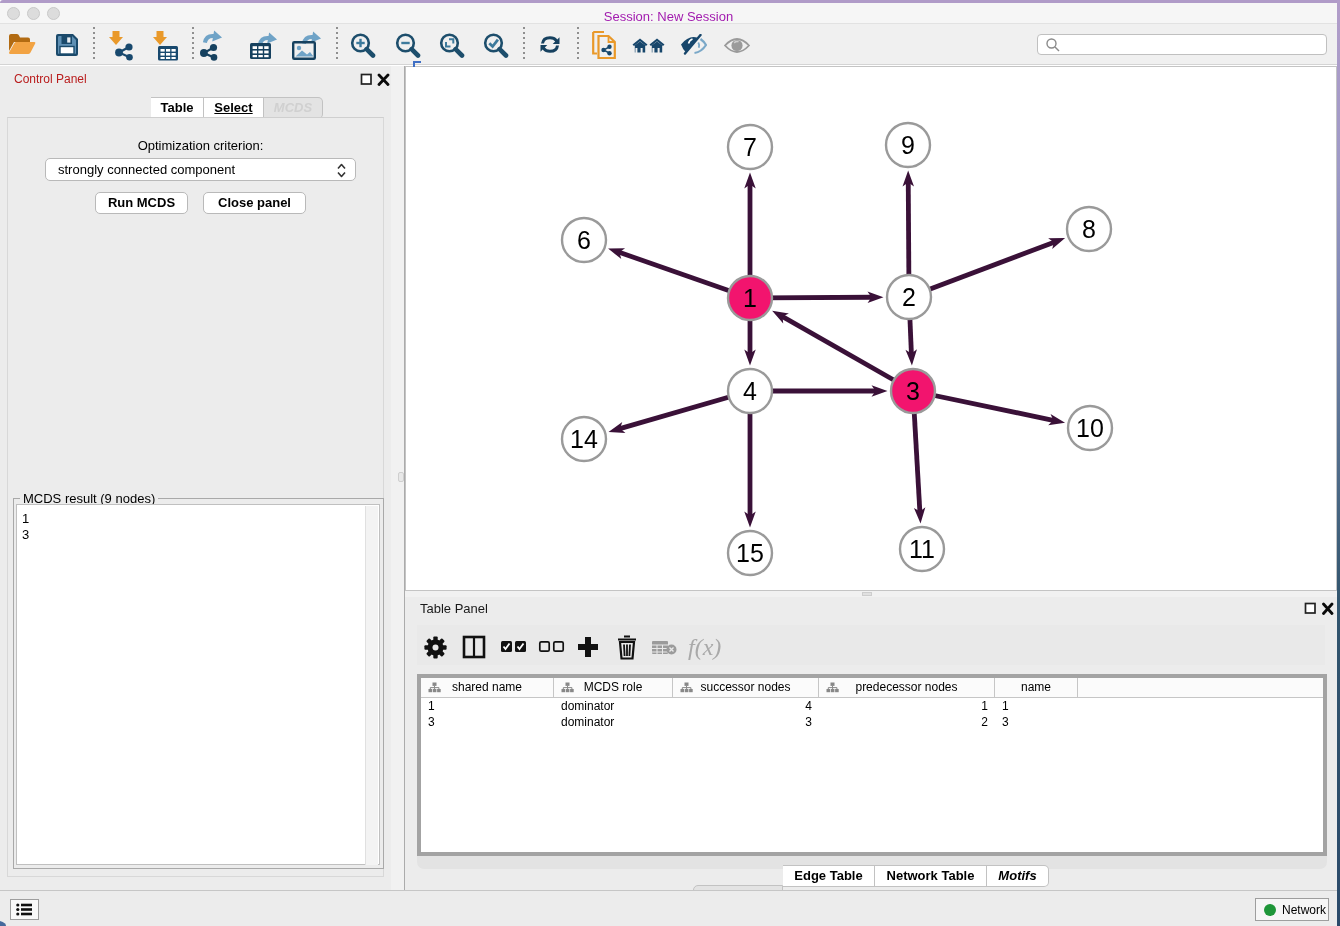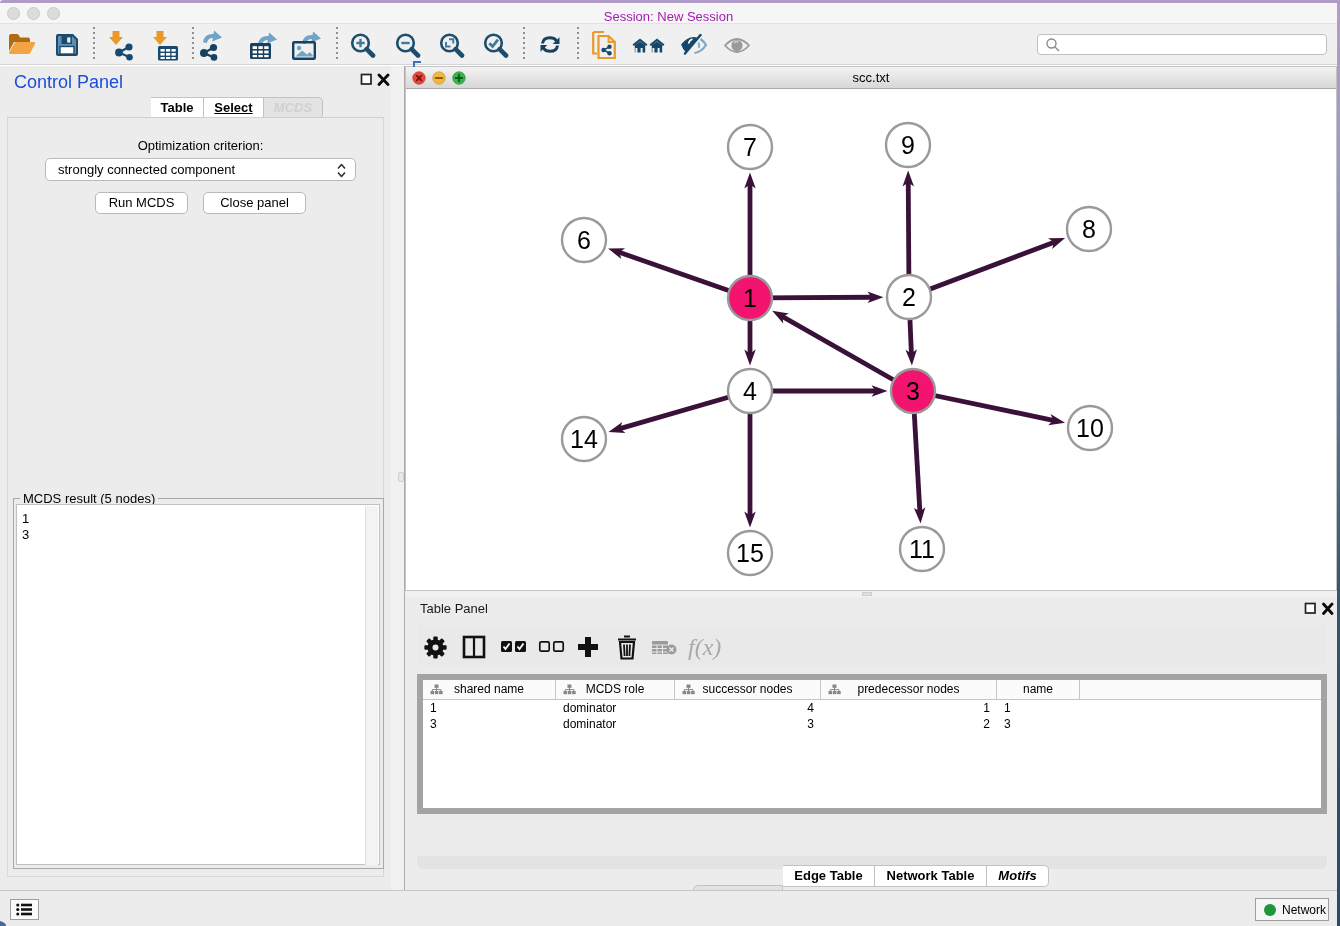--- a/index.html
+++ b/index.html
@@ -15,51 +15,51 @@
 .tl-circ { width:13px; height:13px; border-radius:50%; background:#dcdcdc; border:1px solid #c9c9c9; top:4px; }
 #title-txt { width:100%; text-align:center; top:6px; font-size:13px; color:#a21caf; }
 
 
 #toolbar { left:0; top:23px; width:1337px; height:42px; background:#f0f0f0; border-top:1px solid #e2e2e2; border-bottom:1px solid #d4d4d4; }
 .tsep { top:3px; width:2px; height:35px; background-image:linear-gradient(#8f8f8f 40%, rgba(0,0,0,0) 40%); background-size:2px 5px; }
 #searchbox { left:1037px; top:10px; width:290px; height:21px; background:#fff; border:1px solid #c0c0c0; border-radius:4px; }
 
 
 #cpanel { left:0; top:66px; width:391px; height:824px; background:#ececec; }
-#cp-title { left:14px; top:6px; font-size:18px; color:#1d4ed8; }
+#cp-title { left:14px; top:6px; font-size:12px; color:#b91c1c; }
 #cp-content { left:7px; top:51px; width:377px; height:760px; background:#ececec; border:1px solid #d8d8d8; border-top:1px solid #cfcfcf; }
 .tabrow { display:flex; }
 .tab { height:22px; font-size:13px; font-weight:bold; color:#000; background:#fff; border:1px solid #c2c2c2; border-left:none; line-height:20px; text-align:center; }
 .tab.first { border-left:1px solid #c2c2c2; border-radius:5px 0 0 5px;margin-top:20px; }
 .tab.last { border-radius:0 5px 5px 0;font-style:italic; }
 .tab.sel { background:#e3e3e3; color:#d0d0d0; }
 #opt-label { left:5px; top:72px; width:391px; text-align:center; font-size:13px; color:#000; }
 #opt-select { left:45px; top:92px; width:311px; height:23px; background:#fff; border:1px solid #b9b9b9; border-radius:5px; font-size:13px; line-height:21px; padding-left:12px; color:#000; }
-.btn { background:#fff; border:1px solid #b9b9b9; border-radius:5px; font-size:13px; font-weight:normal; text-align:center; line-height:20px; height:22px; }
+.btn { background:#fff; border:1px solid #b9b9b9; border-radius:5px; font-size:13px; font-weight:bold; text-align:center; line-height:20px; height:22px; }
 #fieldset { left:13px; top:432px; width:371px; height:371px; border:1px solid #a9a9a9; }
 #fs-legend { left:6px; top:-8px; background:#ececec; padding:0 3px; font-size:13px; }
 #fs-white { left:2px; top:5px; width:364px; height:361px; background:#fff; border:1px solid #c0c0c0; }
 #fs-scroll { right:1px; top:1px; width:13px; height:359px; background:#f3f3f3; border-left:1px solid #e0e0e0; }
 
 
 #vsplit { left:391px; top:66px; width:14px; height:824px; background:#f1f1f1; border-right:1px solid #ababab; }
 #vsplit-h { left:7px; top:406px; width:6px; height:10px; background:#e8e8e8; border:1px solid #cfcfcf; border-radius:2px; box-shadow:0 -5px 0 -4px #fff, 0 5px 0 -4px #fff; }
 #hsplit { left:405px; top:591px; width:932px; height:6px; background:#f1f1f1; }
 #hsplit-h { left:457px; top:1px; width:10px; height:4px; background:#e0e0e0; border:1px solid #cdcdcd; }
 
 
 #netframe { left:405px; top:66px; width:932px; height:525px; background:#fff; border:1px solid #c4c4c4; }
 #net-titlebar { left:0; top:0; width:930px; height:22px; background:linear-gradient(#f3f3f3,#d7d7d7); border-bottom:1px solid #a9a9a9; }
 #net-title { width:100%; text-align:center; top:3px; font-size:13px; color:#000; }
 
 
 #tpanel { left:405px; top:597px; width:932px; height:293px; background:#ececec; }
 #tp-title { left:15px; top:4px; font-size:13px; color:#1a1a1a; }
 #tp-toolbar { left:12px; top:28px; width:908px; height:40px; background:#e9e9e9; }
-#ttable { left:12px; top:77px; width:910px; height:140px; background:#fff; border:6px solid #a3a3a3; }
+#ttable { left:12px; top:77px; width:910px; height:182px; background:#fff; border:4px solid #a3a3a3; }
 .thead { display:flex; height:20px; background:#fbfbfb; border-bottom:1px solid #c6c6c6; font-size:12px; }
 .th { border-right:1px solid #c6c6c6; text-align:center; line-height:19px; position:relative; }
 .trow { display:flex; height:16px; font-size:12px; }
 .td { padding:0 7px; line-height:16px; }
 #ttabs { left:0; top:264px; width:932px; height:26px; }
 
 
 #statusbar { left:0; top:890px; width:1337px; height:36px; background:#ececec; border-top:1px solid #c6c6c6; }
 #sb-btn { left:10px; top:8px; width:29px; height:21px; background:#fafafa; border:1px solid #9e9e9e; }
 #mem-btn { left:1255px; top:7px; width:74px; height:23px; background:#f6f6f6; border:1px solid #9e9e9e; font-size:12px; }
@@ -235,44 +235,33 @@
   <div class="abs" id="opt-select">strongly connected component
     <svg width="11" height="15" style="position:absolute;right:8px;top:4px;" viewBox="0 0 11 15">
         <path d="M2 5.5 L5.5 1.5 L9 5.5" fill="none" stroke="#333" stroke-width="1.6" stroke-linejoin="round"></path>
         <path d="M2 9.5 L5.5 13.5 L9 9.5" fill="none" stroke="#333" stroke-width="1.6" stroke-linejoin="round"></path>
       </svg>
   </div>
   <div class="abs" id="opt-label">Optimization criterion:</div>
   <div class="abs btn" style="left:95px;top:126px;width:93px;">Run MCDS</div>
   <div class="abs btn" style="left:203px;top:126px;width:103px;">Close panel</div>
   <div class="abs" id="fieldset">
-    <div class="abs" id="fs-legend">MCDS result (5 nodes)</div>
+    <div class="abs" id="fs-legend">MCDS result (9 nodes)</div>
     <div class="abs" id="fs-white">
       <div style="font-size:13px;line-height:16px;padding:6px 0 0 5px;">1<br>3</div>
       <div class="abs" id="fs-scroll"></div>
     </div>
   </div>
 </div>
 
 <div class="abs" id="vsplit">
     <div class="abs" id="vsplit-h"></div>
   </div>
 
 <div class="abs" id="netframe">
-  <div class="abs" id="net-titlebar">
-    <svg class="abs" style="left:6px;top:4px;" width="55" height="15" viewBox="0 0 55 15">
-      <circle cx="7" cy="7" r="6.2" fill="#e6463e" stroke="#c63831" stroke-width="0.8"></circle>
-      <path d="M4.7 4.7 L9.3 9.3 M9.3 4.7 L4.7 9.3" stroke="#73120e" stroke-width="1.7" stroke-linecap="round"></path>
-      <circle cx="27" cy="7" r="6.2" fill="#f2b73e" stroke="#d79b2d" stroke-width="0.8"></circle>
-      <path d="M23.7 7 L30.3 7" stroke="#8e5d05" stroke-width="1.9" stroke-linecap="round"></path>
-      <circle cx="47" cy="7" r="6.2" fill="#3eb24c" stroke="#2e9139" stroke-width="0.8"></circle>
-      <path d="M43.7 7 L50.3 7 M47 3.7 L47 10.3" stroke="#0a5d14" stroke-width="1.9" stroke-linecap="round"></path>
-    </svg>
-    <div class="abs" id="net-title">scc.txt</div>
-  </div>
   <svg class="abs" id="graph" style="left:0;top:22px;" width="930" height="501" viewBox="0 0 930 501">
     <g id="edges" stroke="#3a1138" stroke-width="4.8" fill="#3a1138">
         <line x1="344" y1="209" x2="344" y2="94.5"></line>
         <path d="M344,83.5 L349.75,99.5 L344,95.5 L338.25,99.5 Z" stroke="none"></path>
         <line x1="344" y1="209" x2="212.45729728739437" y2="163.0392966425836"></line>
         <path d="M202.07290632407003,159.4110154626269 L219.0740765238828,159.26031099355345 L213.40133282951476,163.36914038621603 L215.28087347210987,170.116719727938 Z" stroke="none"></path>
         <line x1="344" y1="209" x2="466.50072186458624" y2="208.2295552083988"></line>
         <path d="M477.50050431635475,208.16037418668958 L461.53698355694854,214.01088740896384 L465.5007416416982,208.23584439219056 L461.4646579433434,202.51111484575128 Z" stroke="none"></path>
         <line x1="344" y1="209" x2="344" y2="265.5"></line>
         <path d="M344,276.5 L338.25,260.5 L344,264.5 L349.75,260.5 Z" stroke="none"></path>

